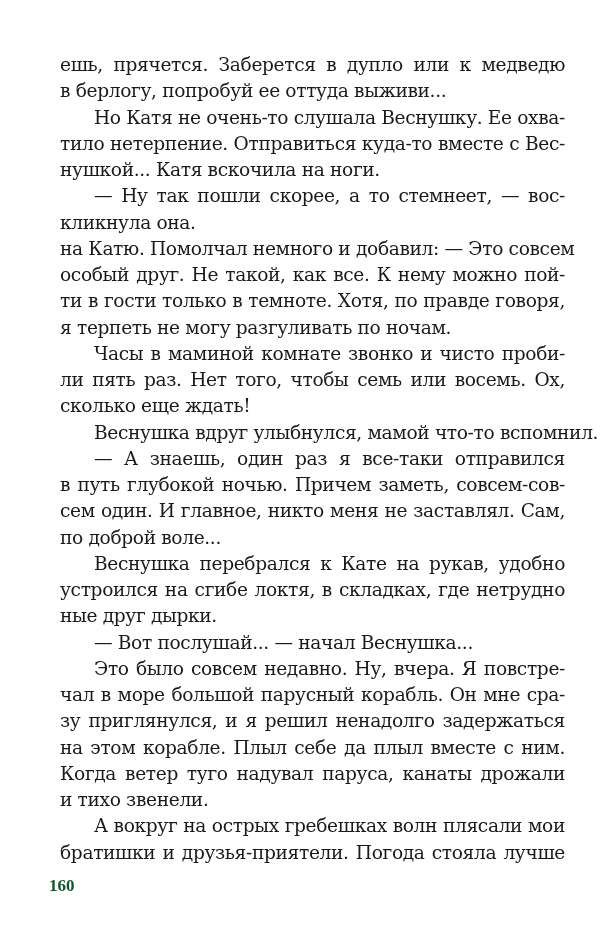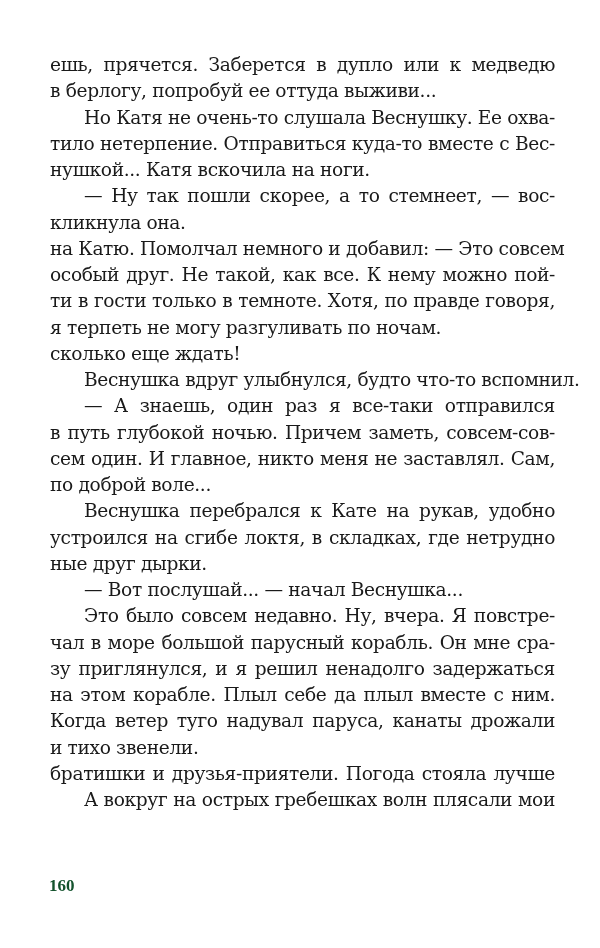--- a/index.html
+++ b/index.html
@@ -1,18 +1,18 @@
 <!DOCTYPE html>
 <html><head>
 <meta charset="utf-8">
 <style>
   html, body { margin: 0; padding: 0; background: #ffffff; }
   body { width: 600px; height: 948px; position: relative; overflow: hidden; }
   .page {
-    position: absolute; left: 50px; top: 52px; width: 505px;
+    position: absolute; left: 60px; top: 52px; width: 505px;
     font-family: "DejaVu Serif", "Liberation Serif", serif;
     font-size: 18.6px; line-height: 26.25px; color: #1a1a1a;
     letter-spacing: -0.35px;
   }
   .line { display: block; white-space: nowrap; text-align: justify; text-align-last: justify; height: 26.25px; overflow: visible; }
   .line.last { text-align-last: left; }
   .line.indent { padding-left: 34px; }
   .pagenum {
     position: absolute; left: 49px; top: 876px;
     font-family: "Liberation Serif", "DejaVu Serif", serif;
@@ -27,32 +27,34 @@
     <span class="line last">в берлогу, попробуй ее оттуда выживи...</span>
     <span class="line indent">Но Катя не очень-то слушала Веснушку. Ее охва-</span>
     <span class="line">тило нетерпение. Отправиться куда-то вместе с Вес-</span>
     <span class="line last">нушкой... Катя вскочила на ноги.</span>
     <span class="line indent">— Ну так пошли скорее, а то стемнеет, — вос-</span>
     <span class="line last">кликнула она.</span>
     <span class="line">на Катю. Помолчал немного и добавил: — Это совсем</span>
     <span class="line">особый друг. Не такой, как все. К нему можно пой-</span>
     <span class="line">ти в гости только в темноте. Хотя, по правде говоря,</span>
     <span class="line last">я терпеть не могу разгуливать по ночам.</span>
+    <span class="line indent">Часы в маминой комнате звонко и чисто проби-</span>
+    <span class="line">ли пять раз. Нет того, чтобы семь или восемь. Ох,</span>
     <span class="line last">сколько еще ждать!</span>
-    <span class="line indent">Веснушка вдруг улыбнулся, будто что-то вспомнил.</span>
+    <span class="line indent">Веснушка вдруг улыбнулся, мамой что-то вспомнил.</span>
     <span class="line indent">— А знаешь, один раз я все-таки отправился</span>
     <span class="line">в путь глубокой ночью. Причем заметь, совсем-сов-</span>
     <span class="line">сем один. И главное, никто меня не заставлял. Сам,</span>
     <span class="line last">по доброй воле...</span>
     <span class="line indent">Веснушка перебрался к Кате на рукав, удобно</span>
     <span class="line">устроился на сгибе локтя, в складках, где нетрудно</span>
     <span class="line last">ные друг дырки.</span>
     <span class="line indent last">— Вот послушай... — начал Веснушка...</span>
     <span class="line indent">Это было совсем недавно. Ну, вчера. Я повстре-</span>
     <span class="line">чал в море большой парусный корабль. Он мне сра-</span>
     <span class="line">зу приглянулся, и я решил ненадолго задержаться</span>
     <span class="line">на этом корабле. Плыл себе да плыл вместе с ним.</span>
     <span class="line">Когда ветер туго надувал паруса, канаты дрожали</span>
     <span class="line last">и тихо звенели.</span>
+    <span class="line indent">А вокруг на острых гребешках волн плясали мои</span>
     <span class="line">братишки и друзья-приятели. Погода стояла лучше</span>
-    <span class="line indent">А вокруг на острых гребешках волн плясали мои</span>
   </div>
 <div class="pagenum">160</div>
 
 </body></html>

